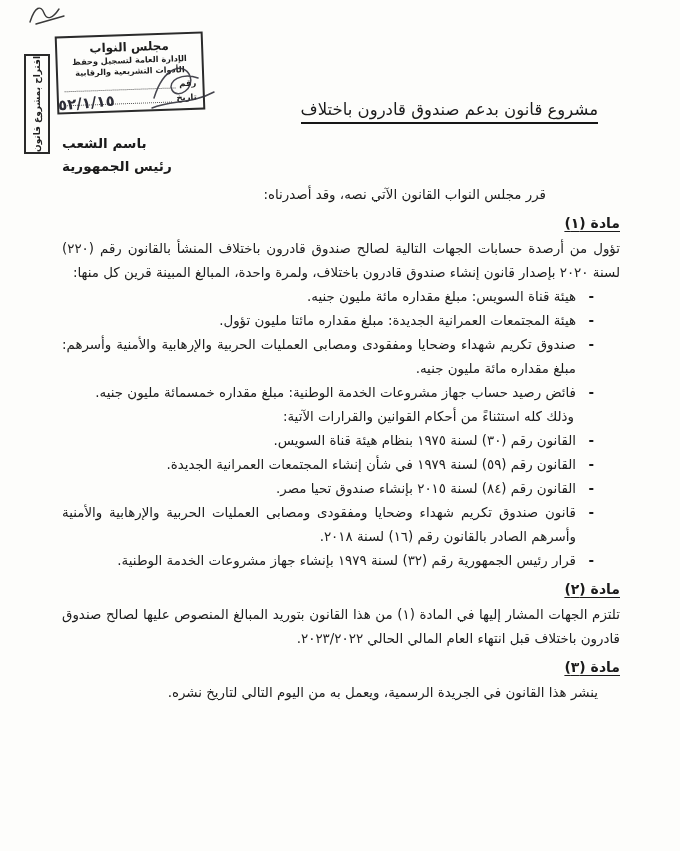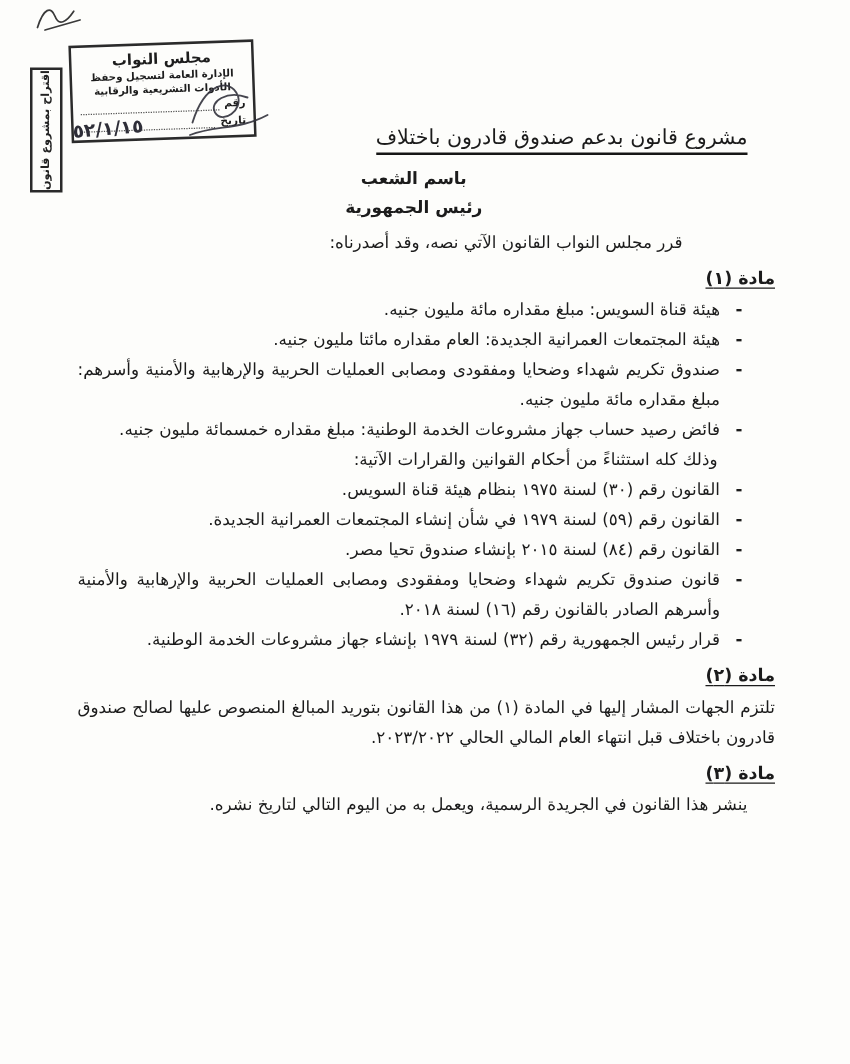--- a/index.html
+++ b/index.html
@@ -32,21 +32,21 @@
     position:absolute;top:94px;left:58px;font-size:15px;font-weight:bold;
     color:#2e2e38;transform:rotate(-5deg);letter-spacing:1px;
   }
   
   .content{padding:100px 60px 0 62px;font-size:13.4px}
   .doc-title{
     width:fit-content;margin:0 22px 8px auto;
     font-size:16.5px;font-weight:normal;white-space:nowrap;
     border-bottom:2.5px solid #161616;padding-bottom:3px;
   }
-  .preamble{margin:6px 20px 2px 0;text-align:center;line-height:23px;font-weight:bold;font-size:13.6px}
+  .preamble{margin:6px 20px 2px 0;text-align:left;line-height:23px;font-weight:bold;font-size:13.6px}
   .decree-line{margin-top:4px;padding-left:4px;padding-right:74px;line-height:25px}
   .article-heading{
     margin:4px 0 2px;text-align:right;font-size:14px;font-weight:bold;line-height:24px;
     text-decoration:underline;text-underline-offset:3px;
   }
   .body-par{text-align:justify;line-height:24px}
   .exception-line{padding-right:46px;line-height:24px}
   .indent-sm{padding-right:22px;}
   .dash-list{list-style:none;margin:0;padding:0 26px 0 0}
   .dash-list li{position:relative;padding-right:18px;line-height:24px;text-align:justify}
@@ -90,24 +90,25 @@
     <h1 class="doc-title">مشروع قانون بدعم صندوق قادرون باختلاف</h1>
 
     <div class="preamble">
       <div>باسم الشعب</div>
       <div>رئيس الجمهورية</div>
     </div>
 
     <p class="decree-line">قرر مجلس النواب القانون الآتي نصه، وقد أصدرناه:</p>
 
     <h2 class="article-heading">مادة (١)</h2>
+    <p class="body-par">تؤول من أرصدة حسابات الجهات التالية لصالح صندوق قادرون باختلاف المنشأ بالقانون رقم (٢٢٠) لسنة ٢٠٢٠ بإصدار قانون إنشاء صندوق قادرون باختلاف، ولمرة واحدة، المبالغ المبينة قرين كل منها:</p>
 
     <ul class="dash-list">
       <li>هيئة قناة السويس: مبلغ مقداره مائة مليون جنيه.</li>
-      <li>هيئة المجتمعات العمرانية الجديدة: العام مقداره مائتا مليون جنيه.</li>
+      <li>هيئة المجتمعات العمرانية الجديدة: مبلغ مقداره مائتا مليون تؤول.</li>
       <li>صندوق تكريم شهداء وضحايا ومفقودى ومصابى العمليات الحربية والإرهابية والأمنية وأسرهم: مبلغ مقداره مائة مليون جنيه.</li>
       <li>فائض رصيد حساب جهاز مشروعات الخدمة الوطنية: مبلغ مقداره خمسمائة مليون جنيه.</li>
     </ul>
 
     <p class="exception-line">وذلك كله استثناءً من أحكام القوانين والقرارات الآتية:</p>
 
     <ul class="dash-list">
       <li>القانون رقم (٣٠) لسنة ١٩٧٥ بنظام هيئة قناة السويس.</li>
       <li>القانون رقم (٥٩) لسنة ١٩٧٩ في شأن إنشاء المجتمعات العمرانية الجديدة.</li>
       <li>القانون رقم (٨٤) لسنة ٢٠١٥ بإنشاء صندوق تحيا مصر.</li>

